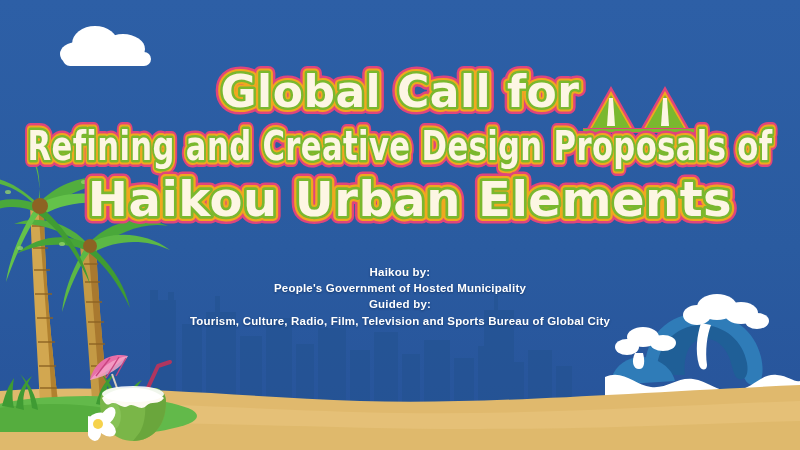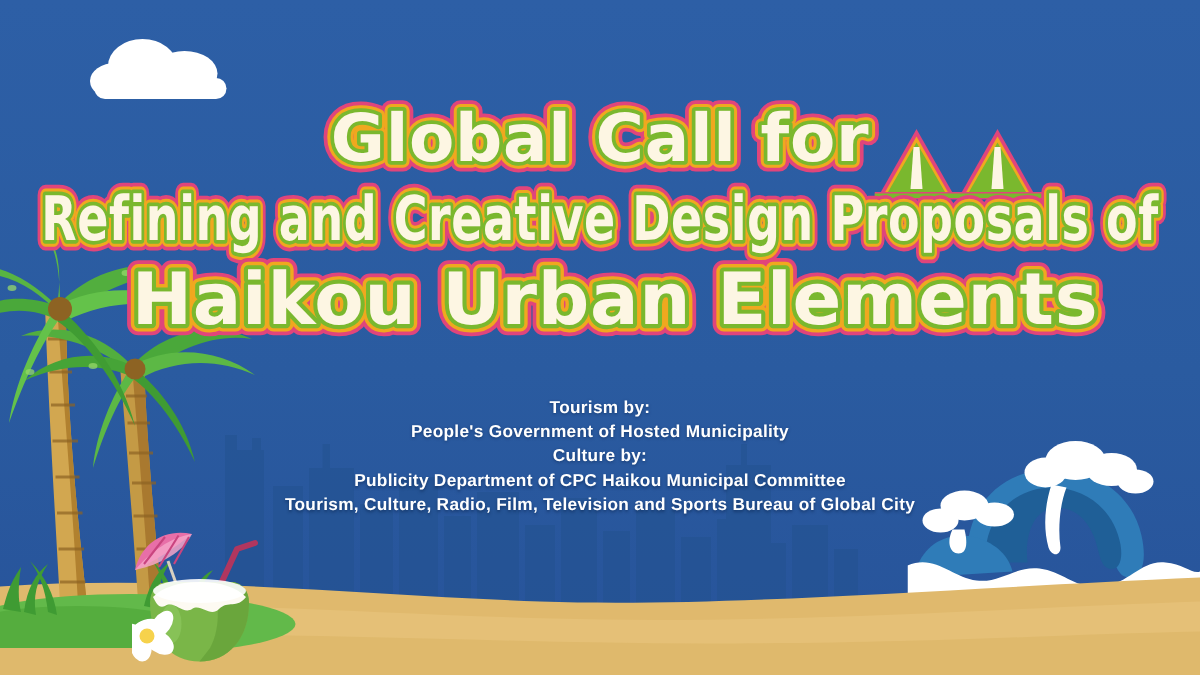--- a/index.html
+++ b/index.html
@@ -290,20 +290,19 @@
         <text class="tx glow" x="380" y="42" text-anchor="middle" font-size="48" stroke-width="15">Haikou Urban Elements</text>
         <text class="tx ring" x="380" y="42" text-anchor="middle" font-size="48" stroke-width="10">Haikou Urban Elements</text>
         <text class="tx mid" x="380" y="42" text-anchor="middle" font-size="48" stroke-width="5.5">Haikou Urban Elements</text>
         <text class="tx core" x="380" y="42" text-anchor="middle" font-size="48">Haikou Urban Elements</text>
       </svg>
     </div>
 
   </div>
 
   <div class="subtitle">
-    <div>Tourism by:</div>
+    <div>Haikou by:</div>
     <div>People's Government of Hosted Municipality</div>
-    <div>Culture by:</div>
-    <div>Publicity Department of CPC Haikou Municipal Committee</div>
+    <div>Guided by:</div>
     <div>Tourism, Culture, Radio, Film, Television and Sports Bureau of Global City</div>
   </div>
 
 </div>
 
 </body></html>

